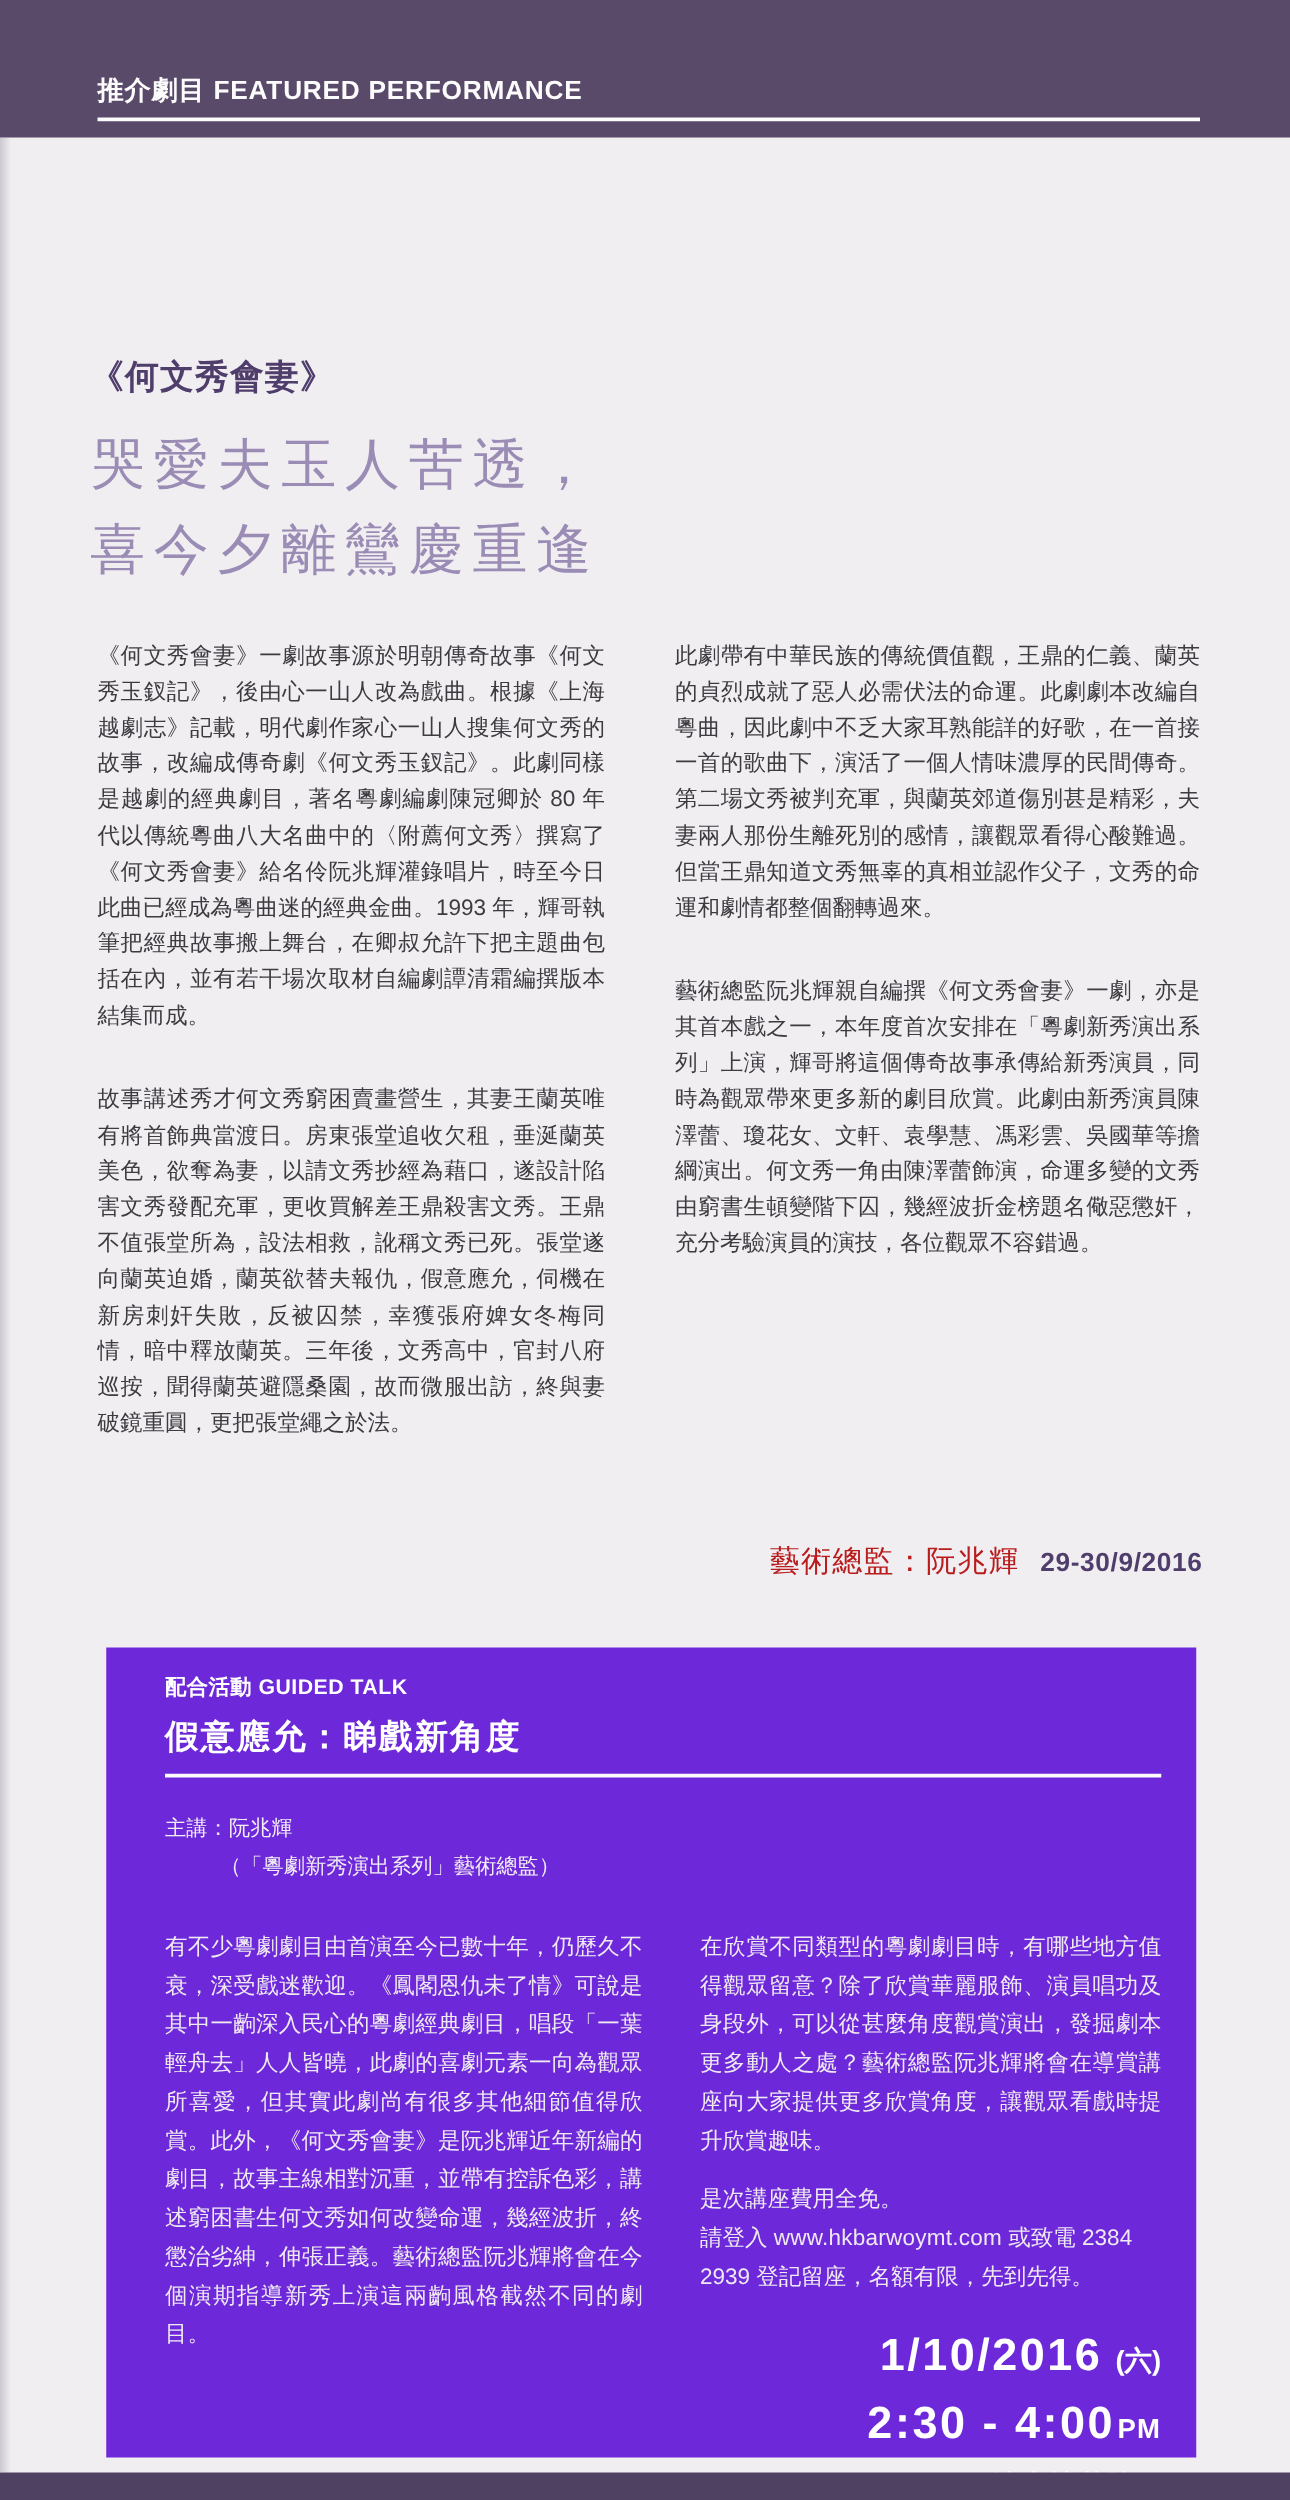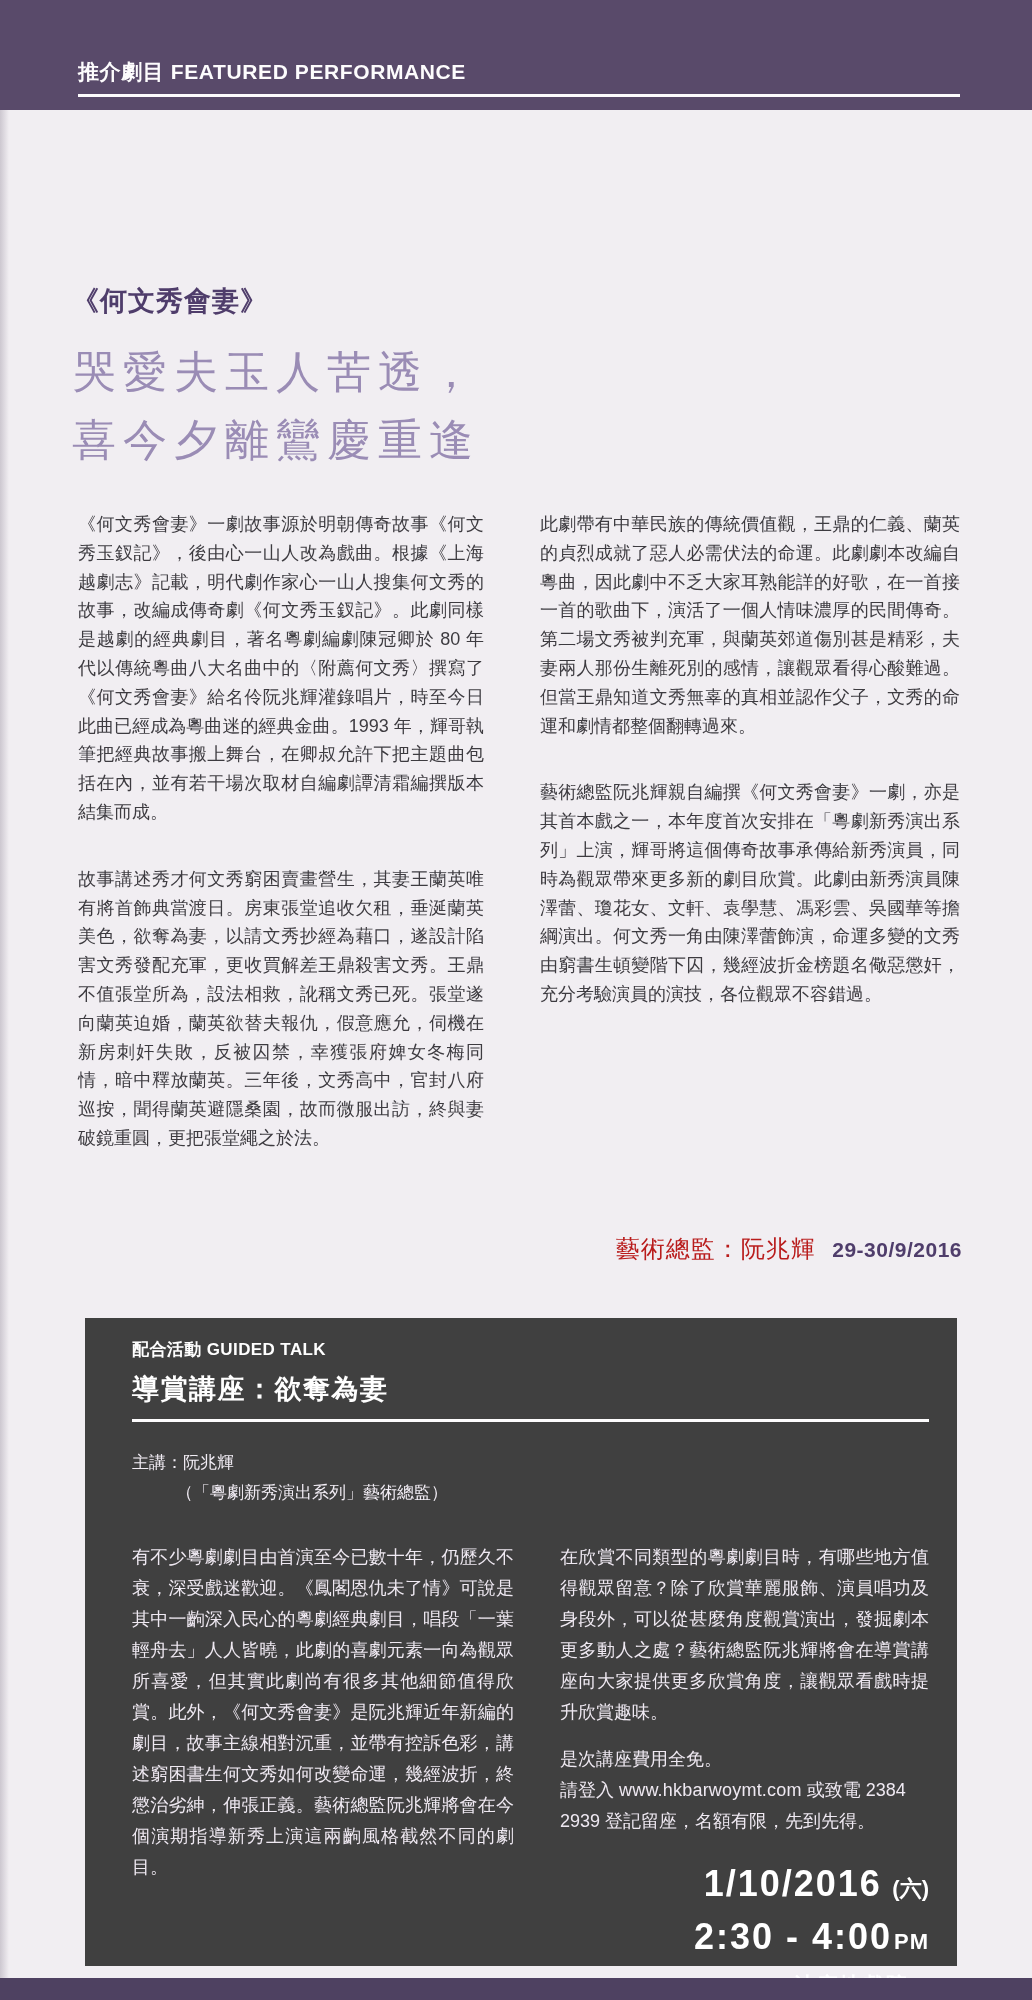--- a/index.html
+++ b/index.html
@@ -55,21 +55,21 @@
   }
   .credit {
     position:absolute; top:1233px; right:70px;
     white-space:nowrap;
   }
   .credit-label { color:#b91c1c; font-size:24px; letter-spacing:1px; }
   .credit-dates { color:#4f3d6b; font-size:21px; font-weight:bold; margin-left:12px; letter-spacing:0.5px; }
   
   .talk-box {
     position:absolute; left:85px; top:1318px; width:872px; height:648px;
-    background:#404040; color:#efe9f2;
+    background:#6d28d9; color:#efe9f2;
     box-sizing:border-box; padding:20px 28px 0 47px;
   }
   .talk-eyebrow { font-size:17px; font-weight:bold; color:#ffffff; letter-spacing:0.4px; }
   .talk-title   { font-size:27px; font-weight:bold; color:#ffffff; margin-top:10px; letter-spacing:1.5px; }
   .talk-rule    { height:3px; background:#fdfcfd; margin-top:12px; }
   .talk-speaker { margin-top:26px; font-size:17px; line-height:30px; color:#f2edf5; }
   .speaker-role { padding-left:44px; }
   .talk-columns { display:flex; gap:46px; margin-top:34px; }
   .talk-col-left  { width:382px; }
   .talk-col-right { flex:1; }
@@ -122,21 +122,21 @@
     </div>
   </div>
 
   <div class="credit">
     <span class="credit-label">藝術總監：阮兆輝</span>
     <span class="credit-dates">29-30/9/2016</span>
   </div>
 
   <section class="talk-box">
     <div class="talk-eyebrow">配合活動 GUIDED TALK</div>
-    <div class="talk-title">導賞講座：欲奪為妻</div>
+    <div class="talk-title">假意應允：睇戲新角度</div>
     <div class="talk-rule"></div>
 
     <div class="talk-speaker">
       <div>主講：阮兆輝</div>
       <div class="speaker-role">（「粵劇新秀演出系列」藝術總監）</div>
     </div>
 
     <div class="talk-columns">
       <div class="talk-col-left">
         <p>有不少粵劇劇目由首演至今已數十年，仍歷久不衰，深受戲迷歡迎。《鳳閣恩仇未了情》可說是其中一齣深入民心的粵劇經典劇目，唱段「一葉輕舟去」人人皆曉，此劇的喜劇元素一向為觀眾所喜愛，但其實此劇尚有很多其他細節值得欣賞。此外，《何文秀會妻》是阮兆輝近年新編的劇目，故事主線相對沉重，並帶有控訴色彩，講述窮困書生何文秀如何改變命運，幾經波折，終懲治劣紳，伸張正義。藝術總監阮兆輝將會在今個演期指導新秀上演這兩齣風格截然不同的劇目。</p>

